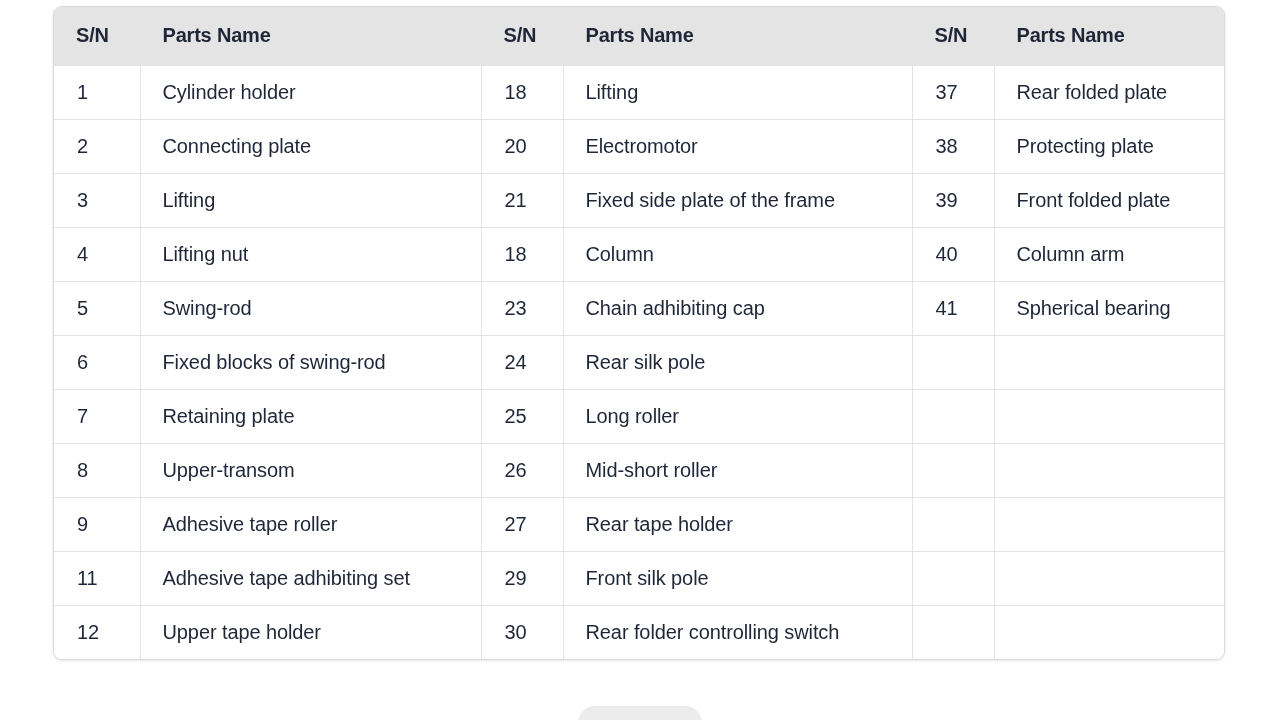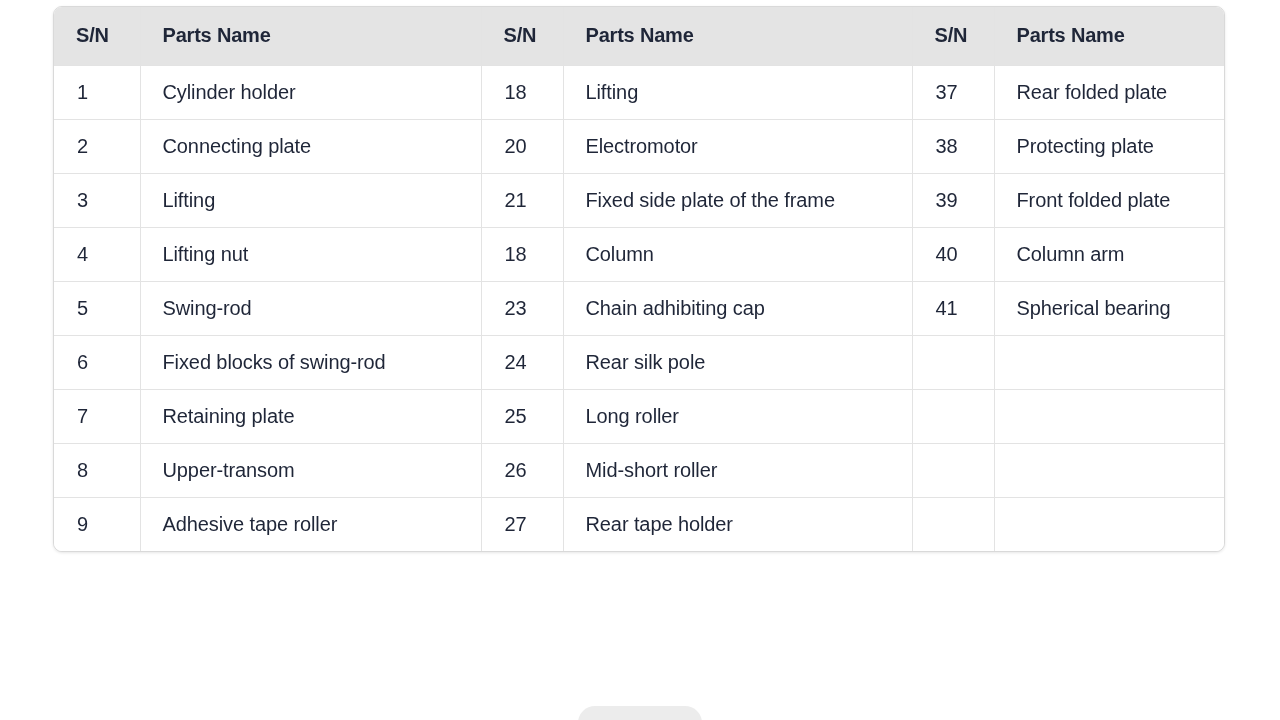--- a/index.html
+++ b/index.html
@@ -194,17 +194,33 @@
             <td class="empty-cell"></td>
           </tr>
           <tr>
             <td class="sn-cell">9</td>
             <td>Adhesive tape roller</td>
             <td class="sn-cell">27</td>
             <td>Rear tape holder</td>
             <td class="sn-cell empty-cell"></td>
             <td class="empty-cell"></td>
           </tr>
+          <tr>
+            <td class="sn-cell">11</td>
+            <td>Adhesive tape adhibiting set</td>
+            <td class="sn-cell">29</td>
+            <td>Front silk pole</td>
+            <td class="sn-cell empty-cell"></td>
+            <td class="empty-cell"></td>
+          </tr>
+          <tr>
+            <td class="sn-cell">12</td>
+            <td>Upper tape holder</td>
+            <td class="sn-cell">30</td>
+            <td>Rear folder controlling switch</td>
+            <td class="sn-cell empty-cell"></td>
+            <td class="empty-cell"></td>
+          </tr>
         </tbody>
     </table>
   </div>
 
 </div>
 
 </body></html>

